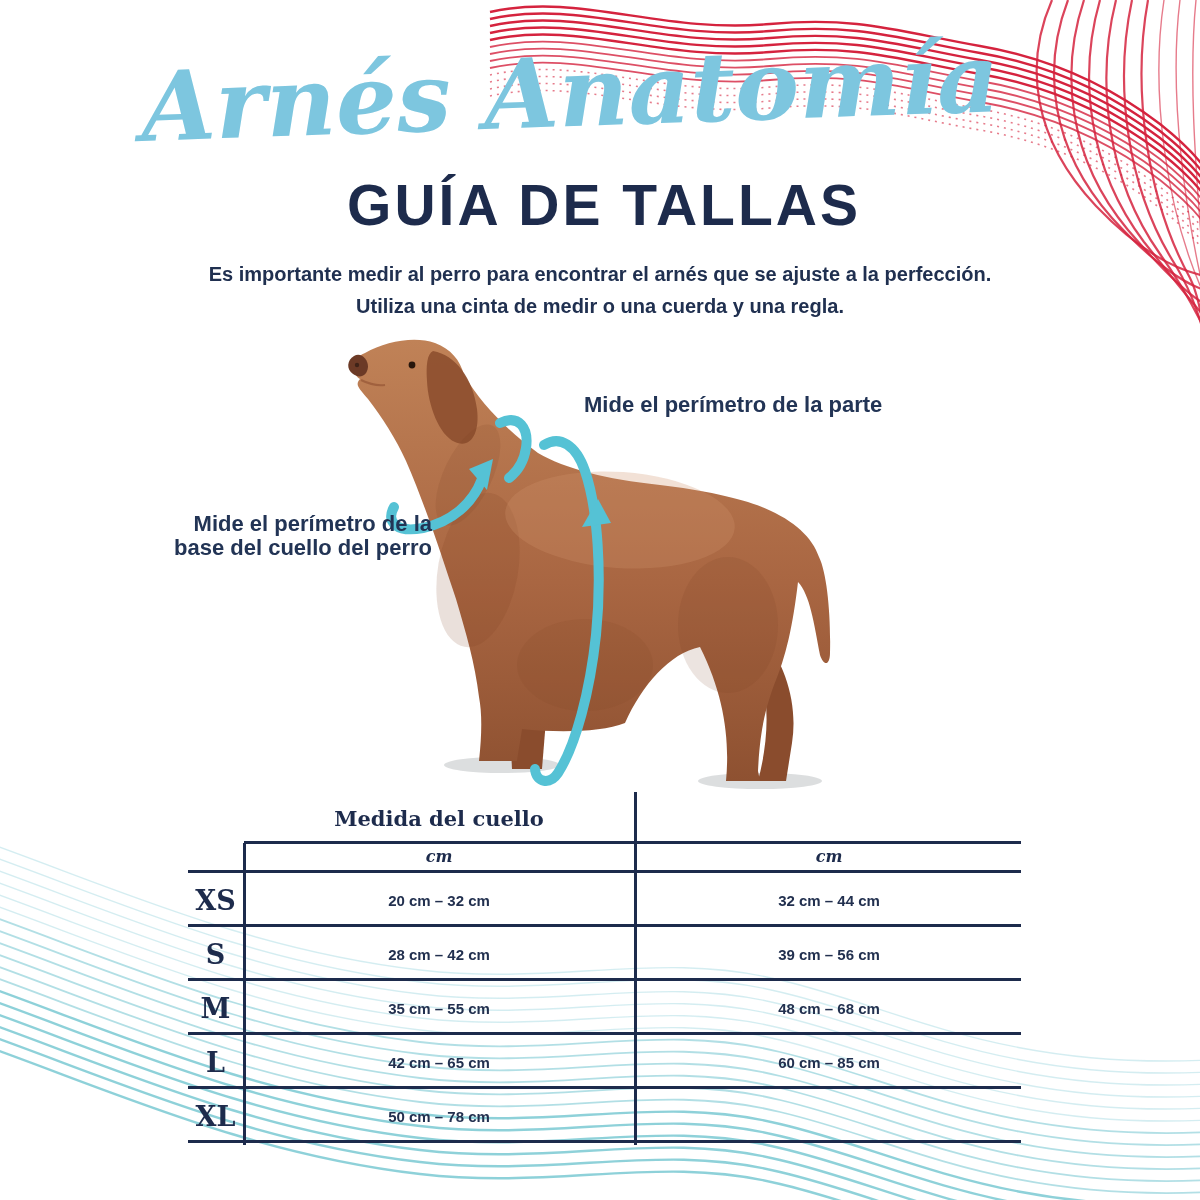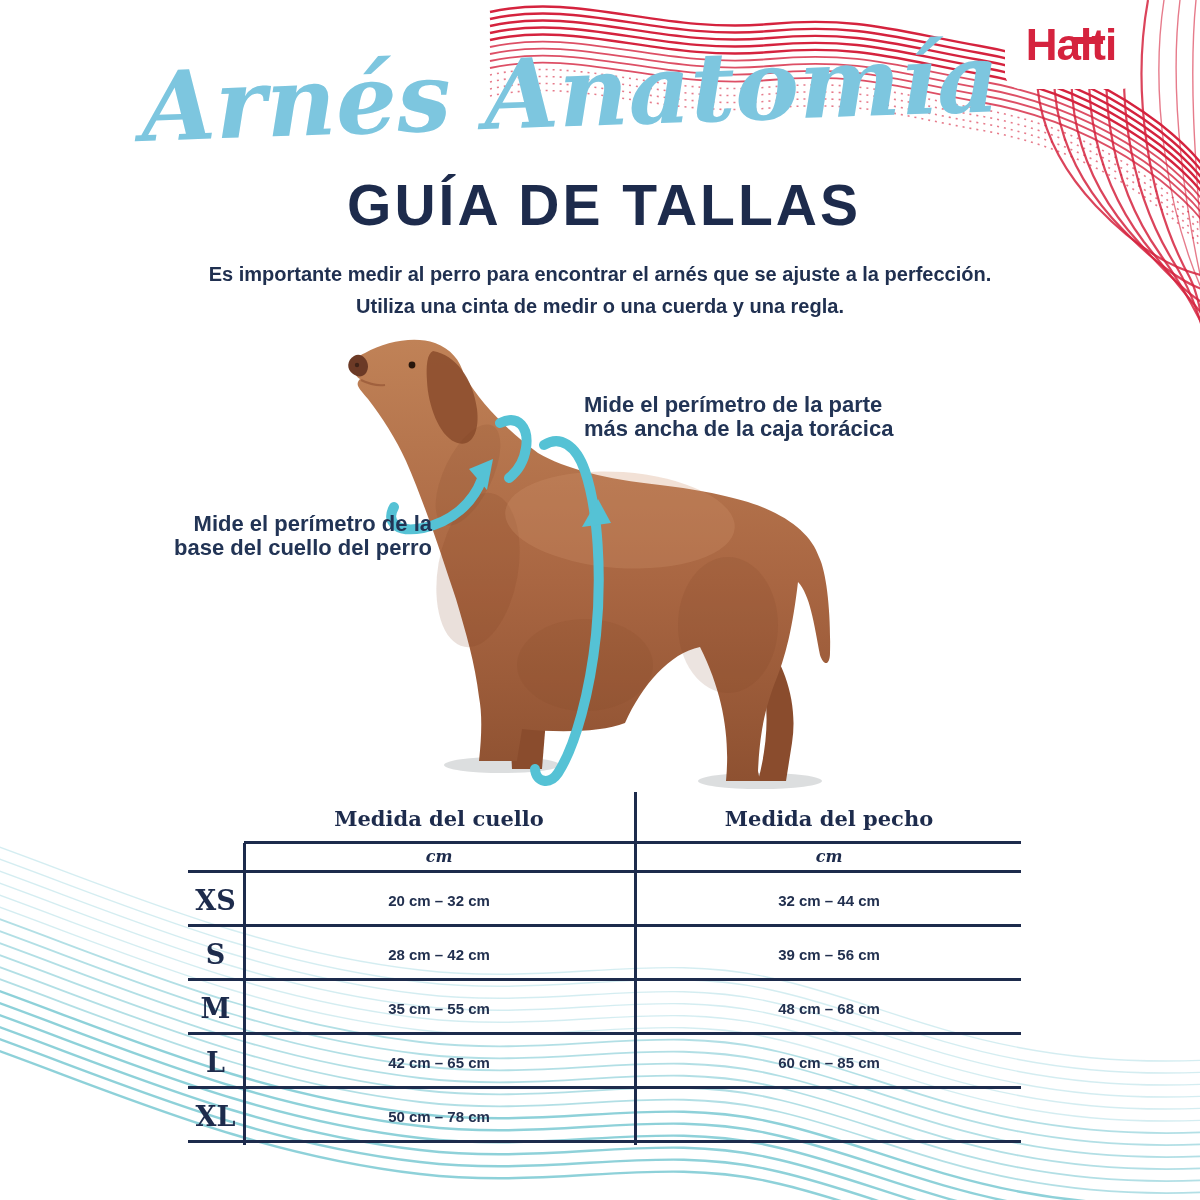--- a/index.html
+++ b/index.html
@@ -112,24 +112,20 @@
       <use href="#bw" class="wb-m" transform="translate(0,132)"></use>
       <use href="#bw" class="wb-s" transform="translate(0,144)"></use>
       <use href="#bw" class="wb-s" transform="translate(0,156)"></use>
       <use href="#bw" class="wb-s" transform="translate(0,168)"></use>
       <use href="#bw" class="wb-s" transform="translate(0,180)"></use>
       <use href="#bw" class="wb-s" transform="translate(0,192)"></use>
       <use href="#bw" class="wb-s" transform="translate(0,204)"></use>
     </g>
   </svg>
 
-  <div class="logo-box">
-    <span class="logo-text">Halti</span>
-    <i class="logo-bar"></i>
-  </div>
 
   <div class="script-title">Arnés Anatomía</div>
   <div class="main-title">GUÍA DE TALLAS</div>
   <div class="intro">
     <div>Es importante medir al perro para encontrar el arnés que se ajuste a la perfección.</div>
     <div>Utiliza una cinta de medir o una cuerda y una regla.</div>
   </div>
 
   <svg class="dog" width="580" height="460" viewBox="0 0 580 460" aria-hidden="true">
     <defs>
@@ -166,41 +162,39 @@
       <path d="M 64,172 C 55,188 68,198 93,193 C 122,187 143,168 152,144"></path>
       <path d="M 170,88 C 189,79 199,93 196,113 C 194,126 188,136 179,143"></path>
       <path d="M 214,110 C 230,100 246,110 255,136 C 268,174 272,240 266,300 C 260,356 246,410 228,438 C 220,450 206,448 205,434"></path>
     </g>
     <polygon points="163,124 139,134 157,155" fill="#55c2d5"></polygon>
     <polygon points="268,164 252,192 281,188" fill="#55c2d5"></polygon>
   </svg>
 
   <div class="diag-label chest-label">
     <div>Mide el perímetro de la parte</div>
-    <div>más ancha de la caja torácica</div>
   </div>
   <div class="diag-label neck-label">
     <div>Mide el perímetro de la</div>
     <div>base del cuello del perro</div>
   </div>
 
   <div class="size-table">
 
     <div class="tline" style="left:446px;top:2px;width:3px;height:353px;"></div>
     <div class="tline" style="left:55px;top:53px;width:3px;height:302px;"></div>
     <div class="tline" style="left:56px;top:51px;width:777px;height:3px;"></div>
     <div class="tline" style="left:0;top:80px;width:833px;height:3px;"></div>
     <div class="tline" style="left:0;top:134px;width:833px;height:3px;"></div>
     <div class="tline" style="left:0;top:188px;width:833px;height:3px;"></div>
     <div class="tline" style="left:0;top:242px;width:833px;height:3px;"></div>
     <div class="tline" style="left:0;top:296px;width:833px;height:3px;"></div>
     <div class="tline" style="left:0;top:350px;width:833px;height:3px;"></div>
 
     <div class="t-head slab col-neck">Medida del cuello</div>
-    <div class="t-head slab col-chest">Medida del pecho</div>
     <div class="t-unit slab col-neck">cm</div>
     <div class="t-unit slab col-chest">cm</div>
 
     <div class="t-row" style="top:83px;">
       <span class="t-size slab">XS</span>
       <span class="t-val col-neck">20 cm – 32 cm</span>
       <span class="t-val col-chest">32 cm – 44 cm</span>
     </div>
     <div class="t-row" style="top:137px;">
       <span class="t-size slab">S</span>

